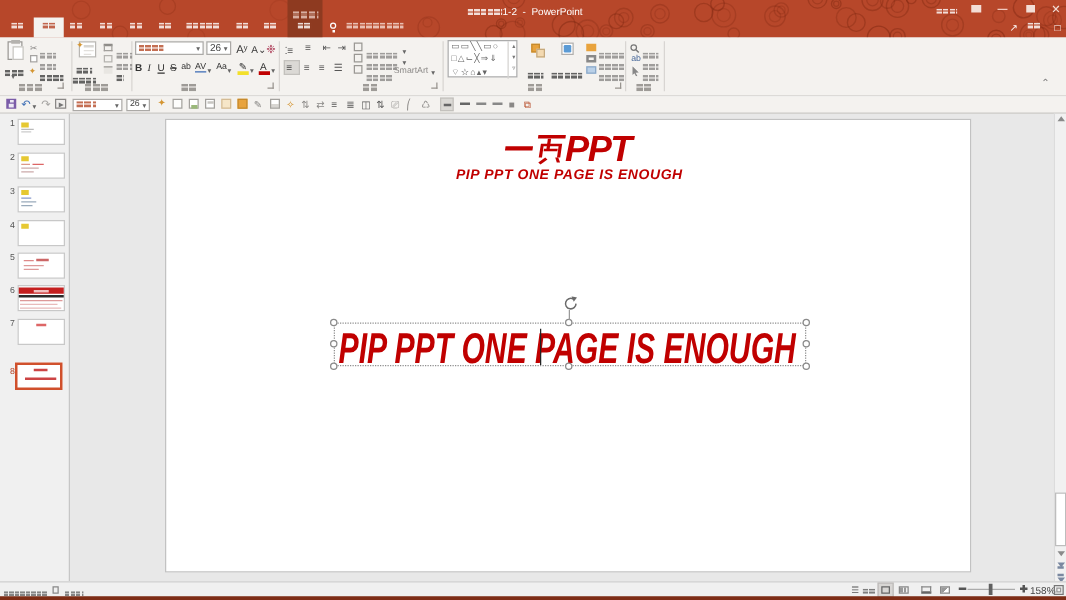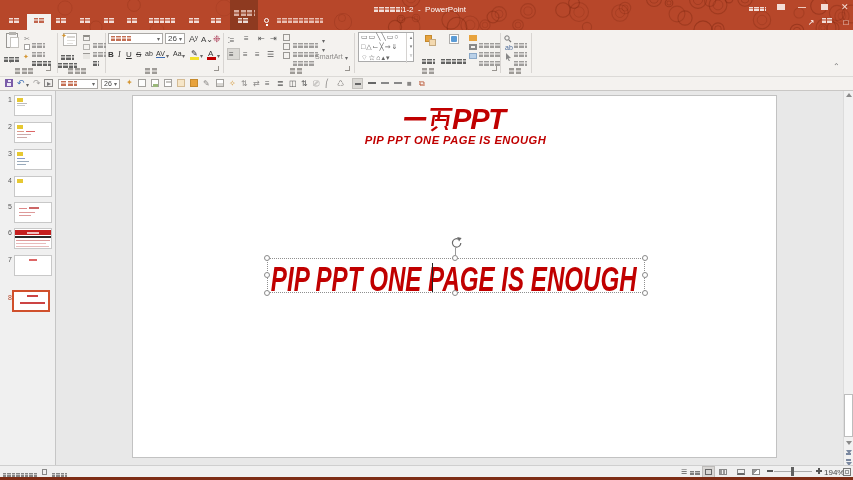--- a/index.html
+++ b/index.html
@@ -454,19 +454,19 @@
   <div class="abs" style="left:702px;top:0px;width:13px;height:12px;background:#d8d6d4;border:1px solid #bdbbb9"></div>
   <div class="abs" style="left:705px;top:3px;width:7px;height:6px;border:1px solid #666"></div>
   <div class="abs" style="left:719px;top:3px;width:8px;height:6px;border:1px solid #888;background:repeating-linear-gradient(90deg,#999 0 2px,transparent 2px 3px)"></div>
   <div class="abs" style="left:737px;top:3px;width:8px;height:6px;border:1px solid #888;border-bottom:2px solid #666"></div>
   <div class="abs" style="left:752px;top:3px;width:8px;height:6px;background:linear-gradient(135deg,#999 50%,#fff 50%);border:1px solid #888"></div>
   <div class="abs" style="left:767px;top:4px;width:6px;height:1.5px;background:#555"></div>
   <div class="abs" style="left:774px;top:5px;width:38px;height:1px;background:#ababab"></div>
   <div class="abs" style="left:791px;top:1px;width:3px;height:9px;background:#606060"></div>
   <div class="abs" style="left:816px;top:4px;width:6px;height:1.5px;background:#555"></div>
   <div class="abs" style="left:816px;top:1.7px;width:1.5px;height:6px;background:#555;margin-left:2.2px"></div>
-  <div class="abs" style="left:824px;top:2px;font-size:8px;color:#444">194%</div>
+  <div class="abs" style="left:824px;top:2px;font-size:8px;color:#444">158%</div>
   <div class="abs" style="left:843px;top:2px;width:8px;height:8px;border:1px solid #777">
      <div class="abs" style="left:1px;top:1px;width:4px;height:4px;border:1px solid #999"></div>
   </div>
 </div>
 <div id="bottomline"></div>
 
 </div>
 </body></html>

